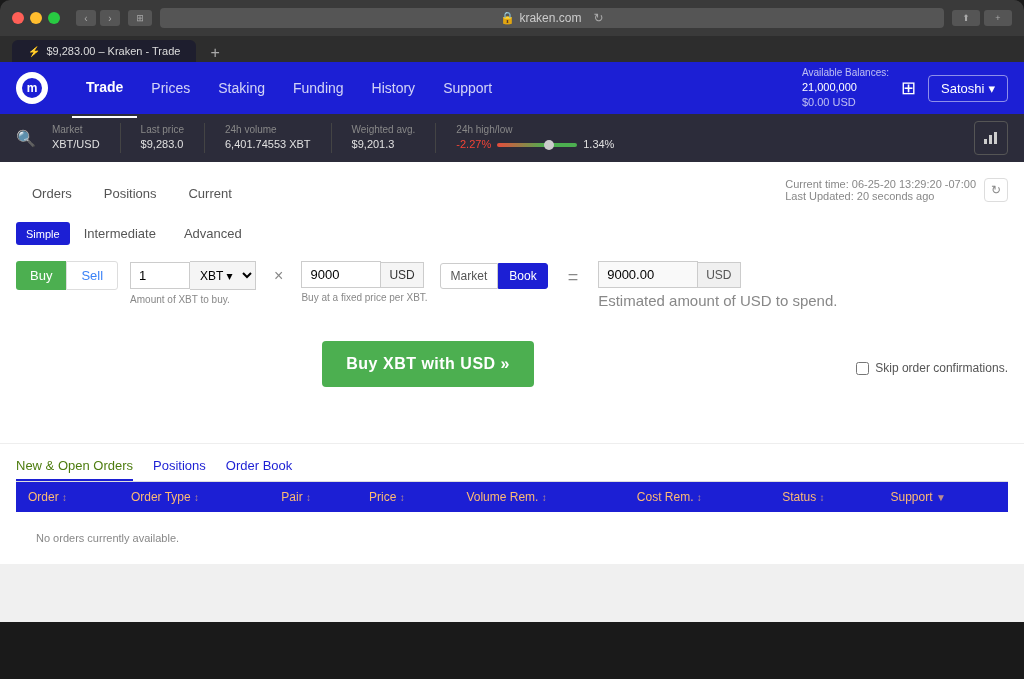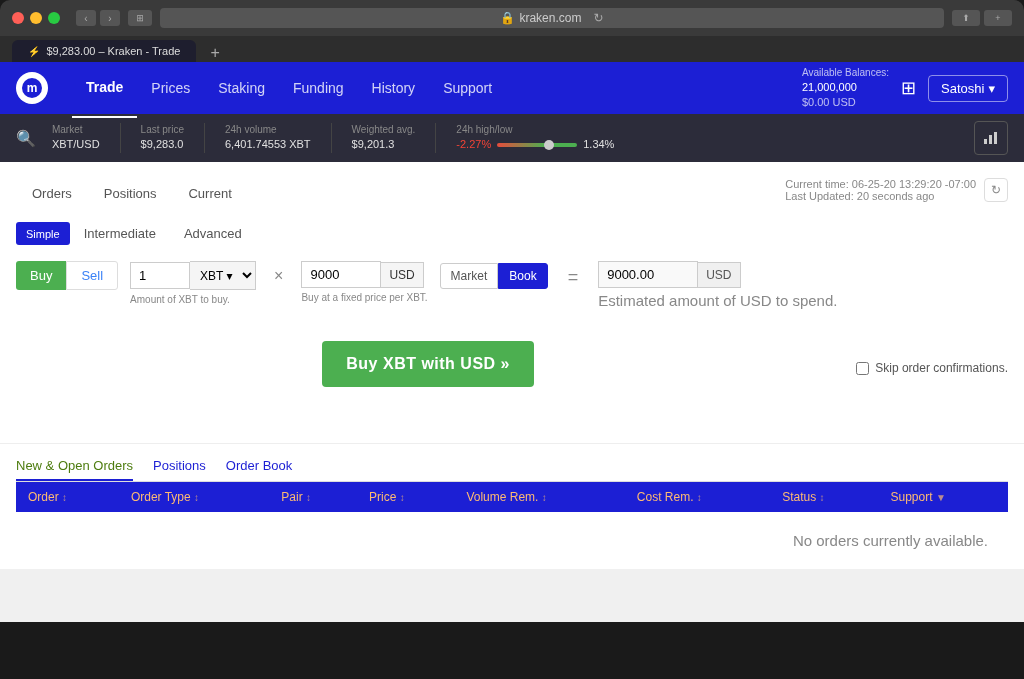--- a/index.html
+++ b/index.html
@@ -444,24 +444,24 @@
       font-size: 12px;
       font-weight: 500;
       text-align: left;
       white-space: nowrap;
     }
     .orders-table thead th .sort-icon {
       font-size: 10px;
       opacity: 0.7;
     }
     .orders-table tbody tr.no-data td {
-      text-align: right;
+      text-align: left;
       padding: 20px;
       color: #888;
-      font-size: 15px;
+      font-size: 11px;
     }
 
     .content-area {
       background: white;
       min-height: 400px;
     }
   </style>
 </head>
 <body>
 

